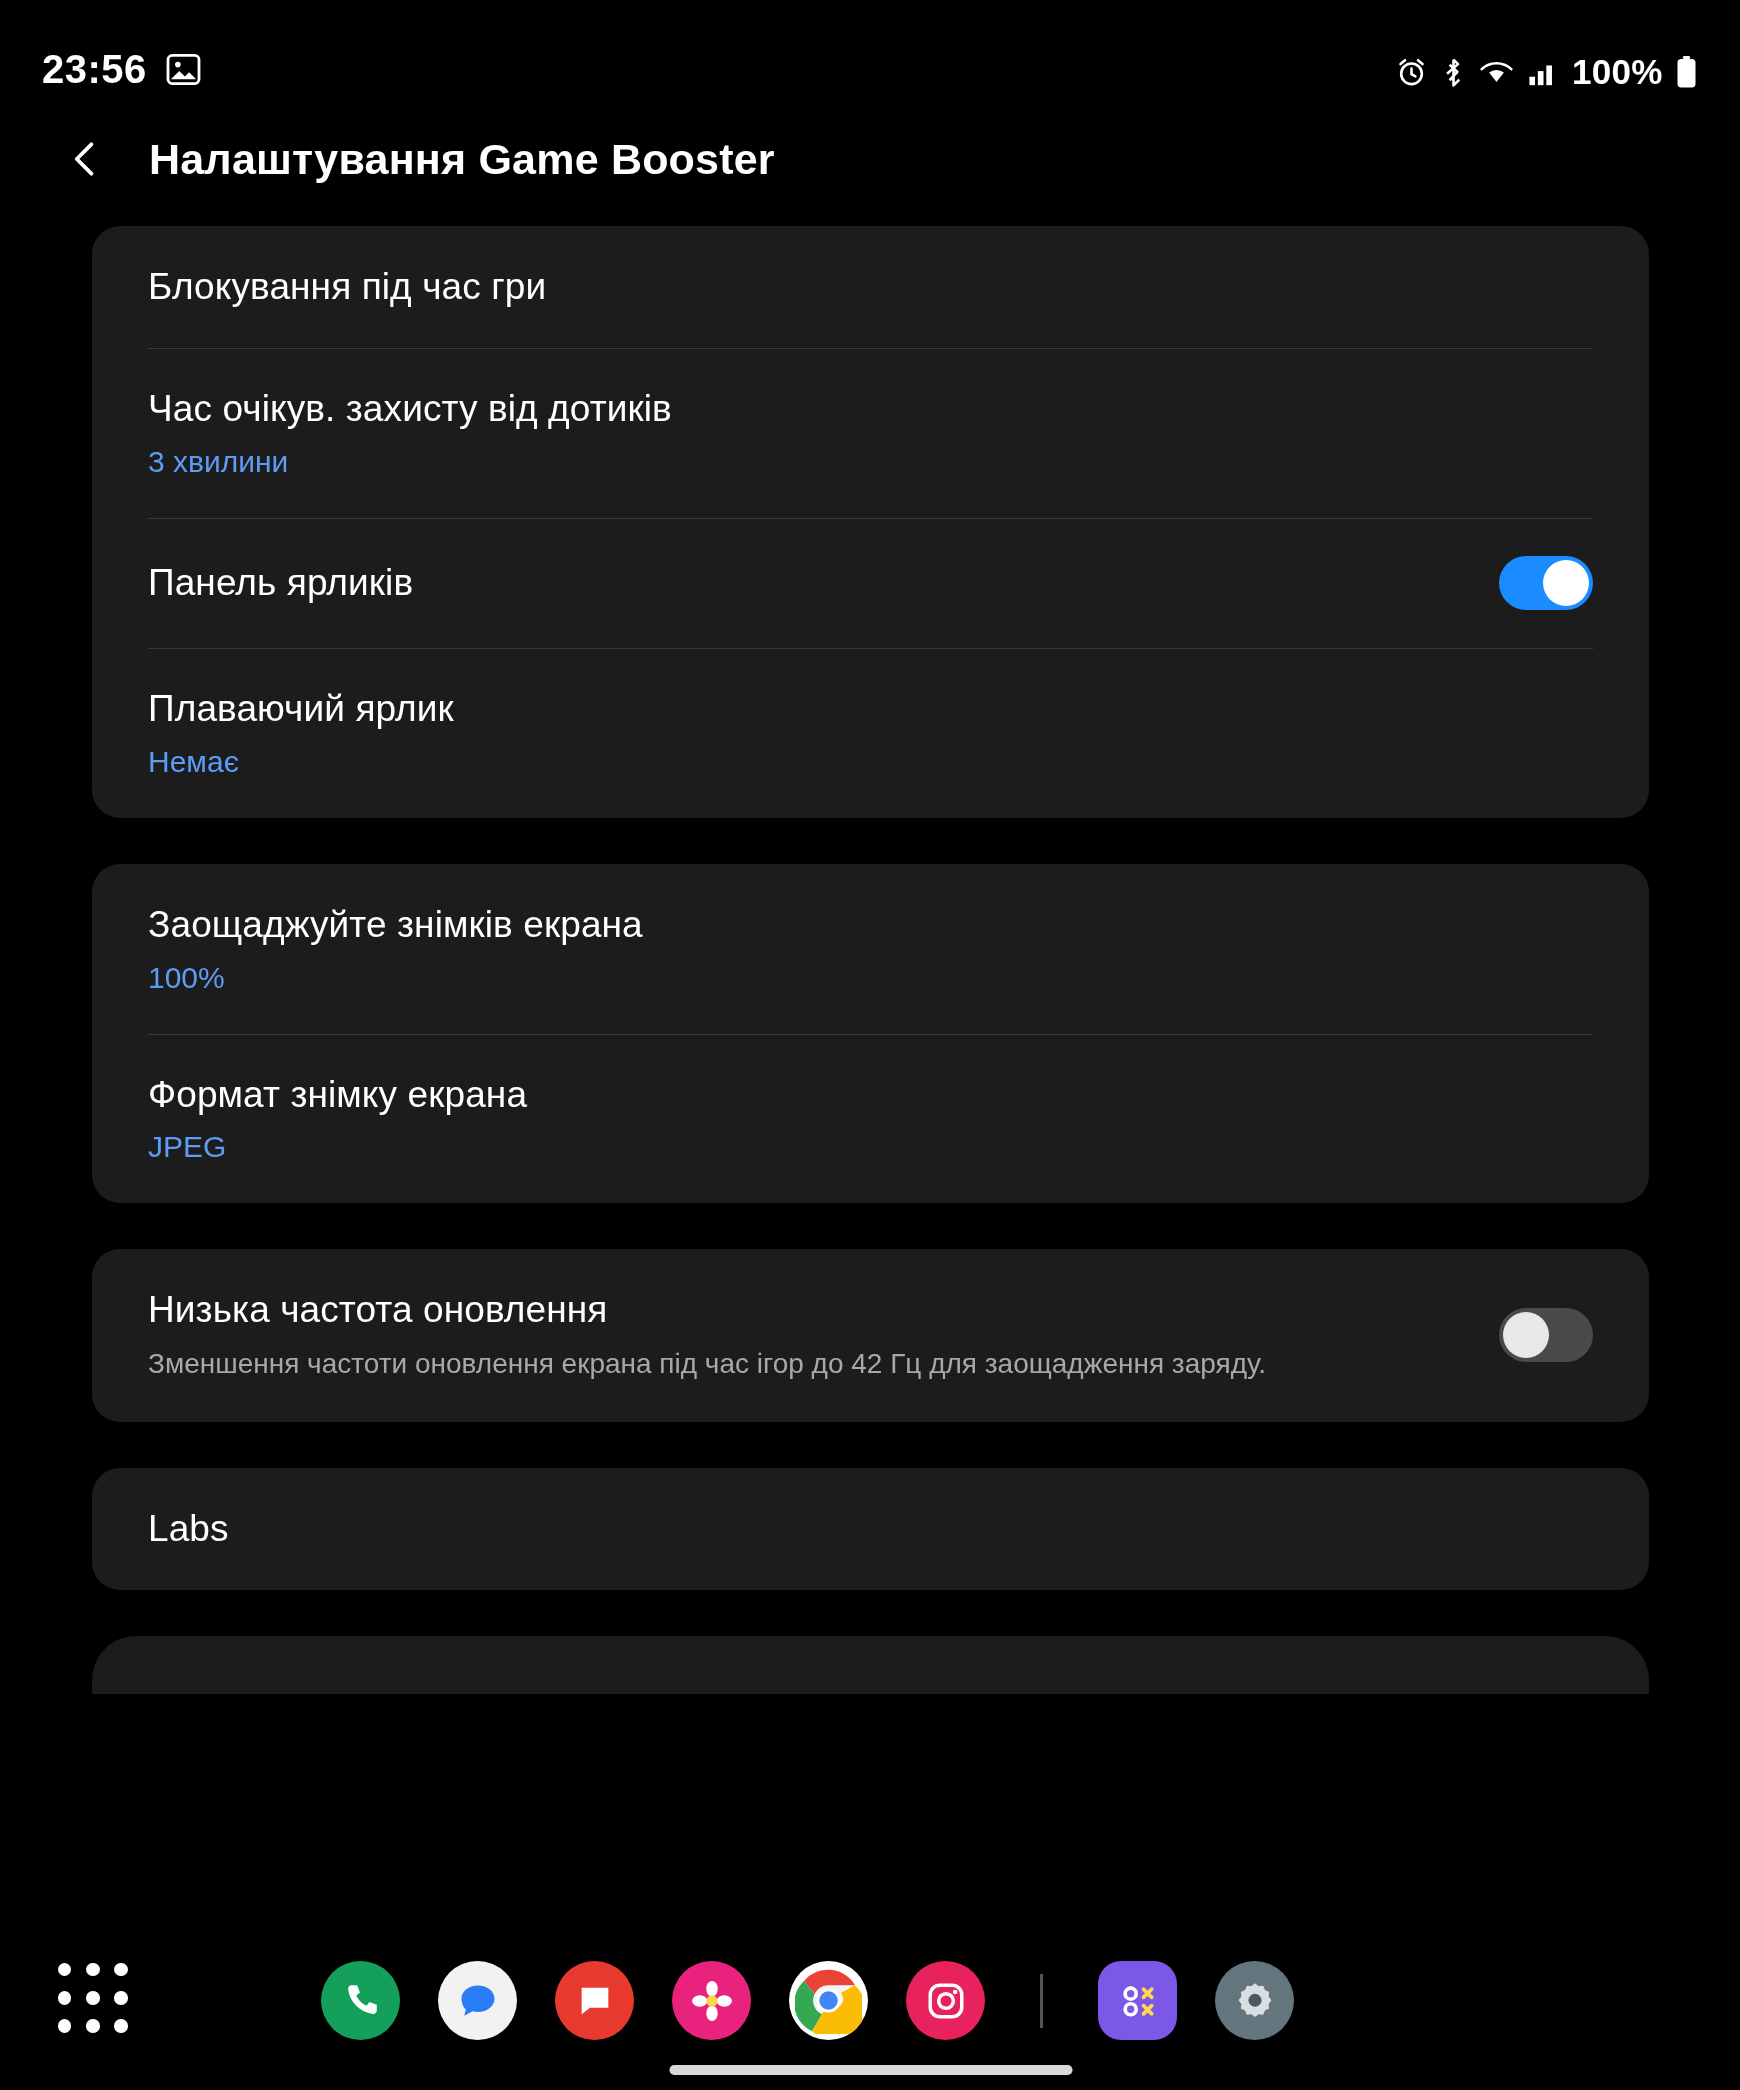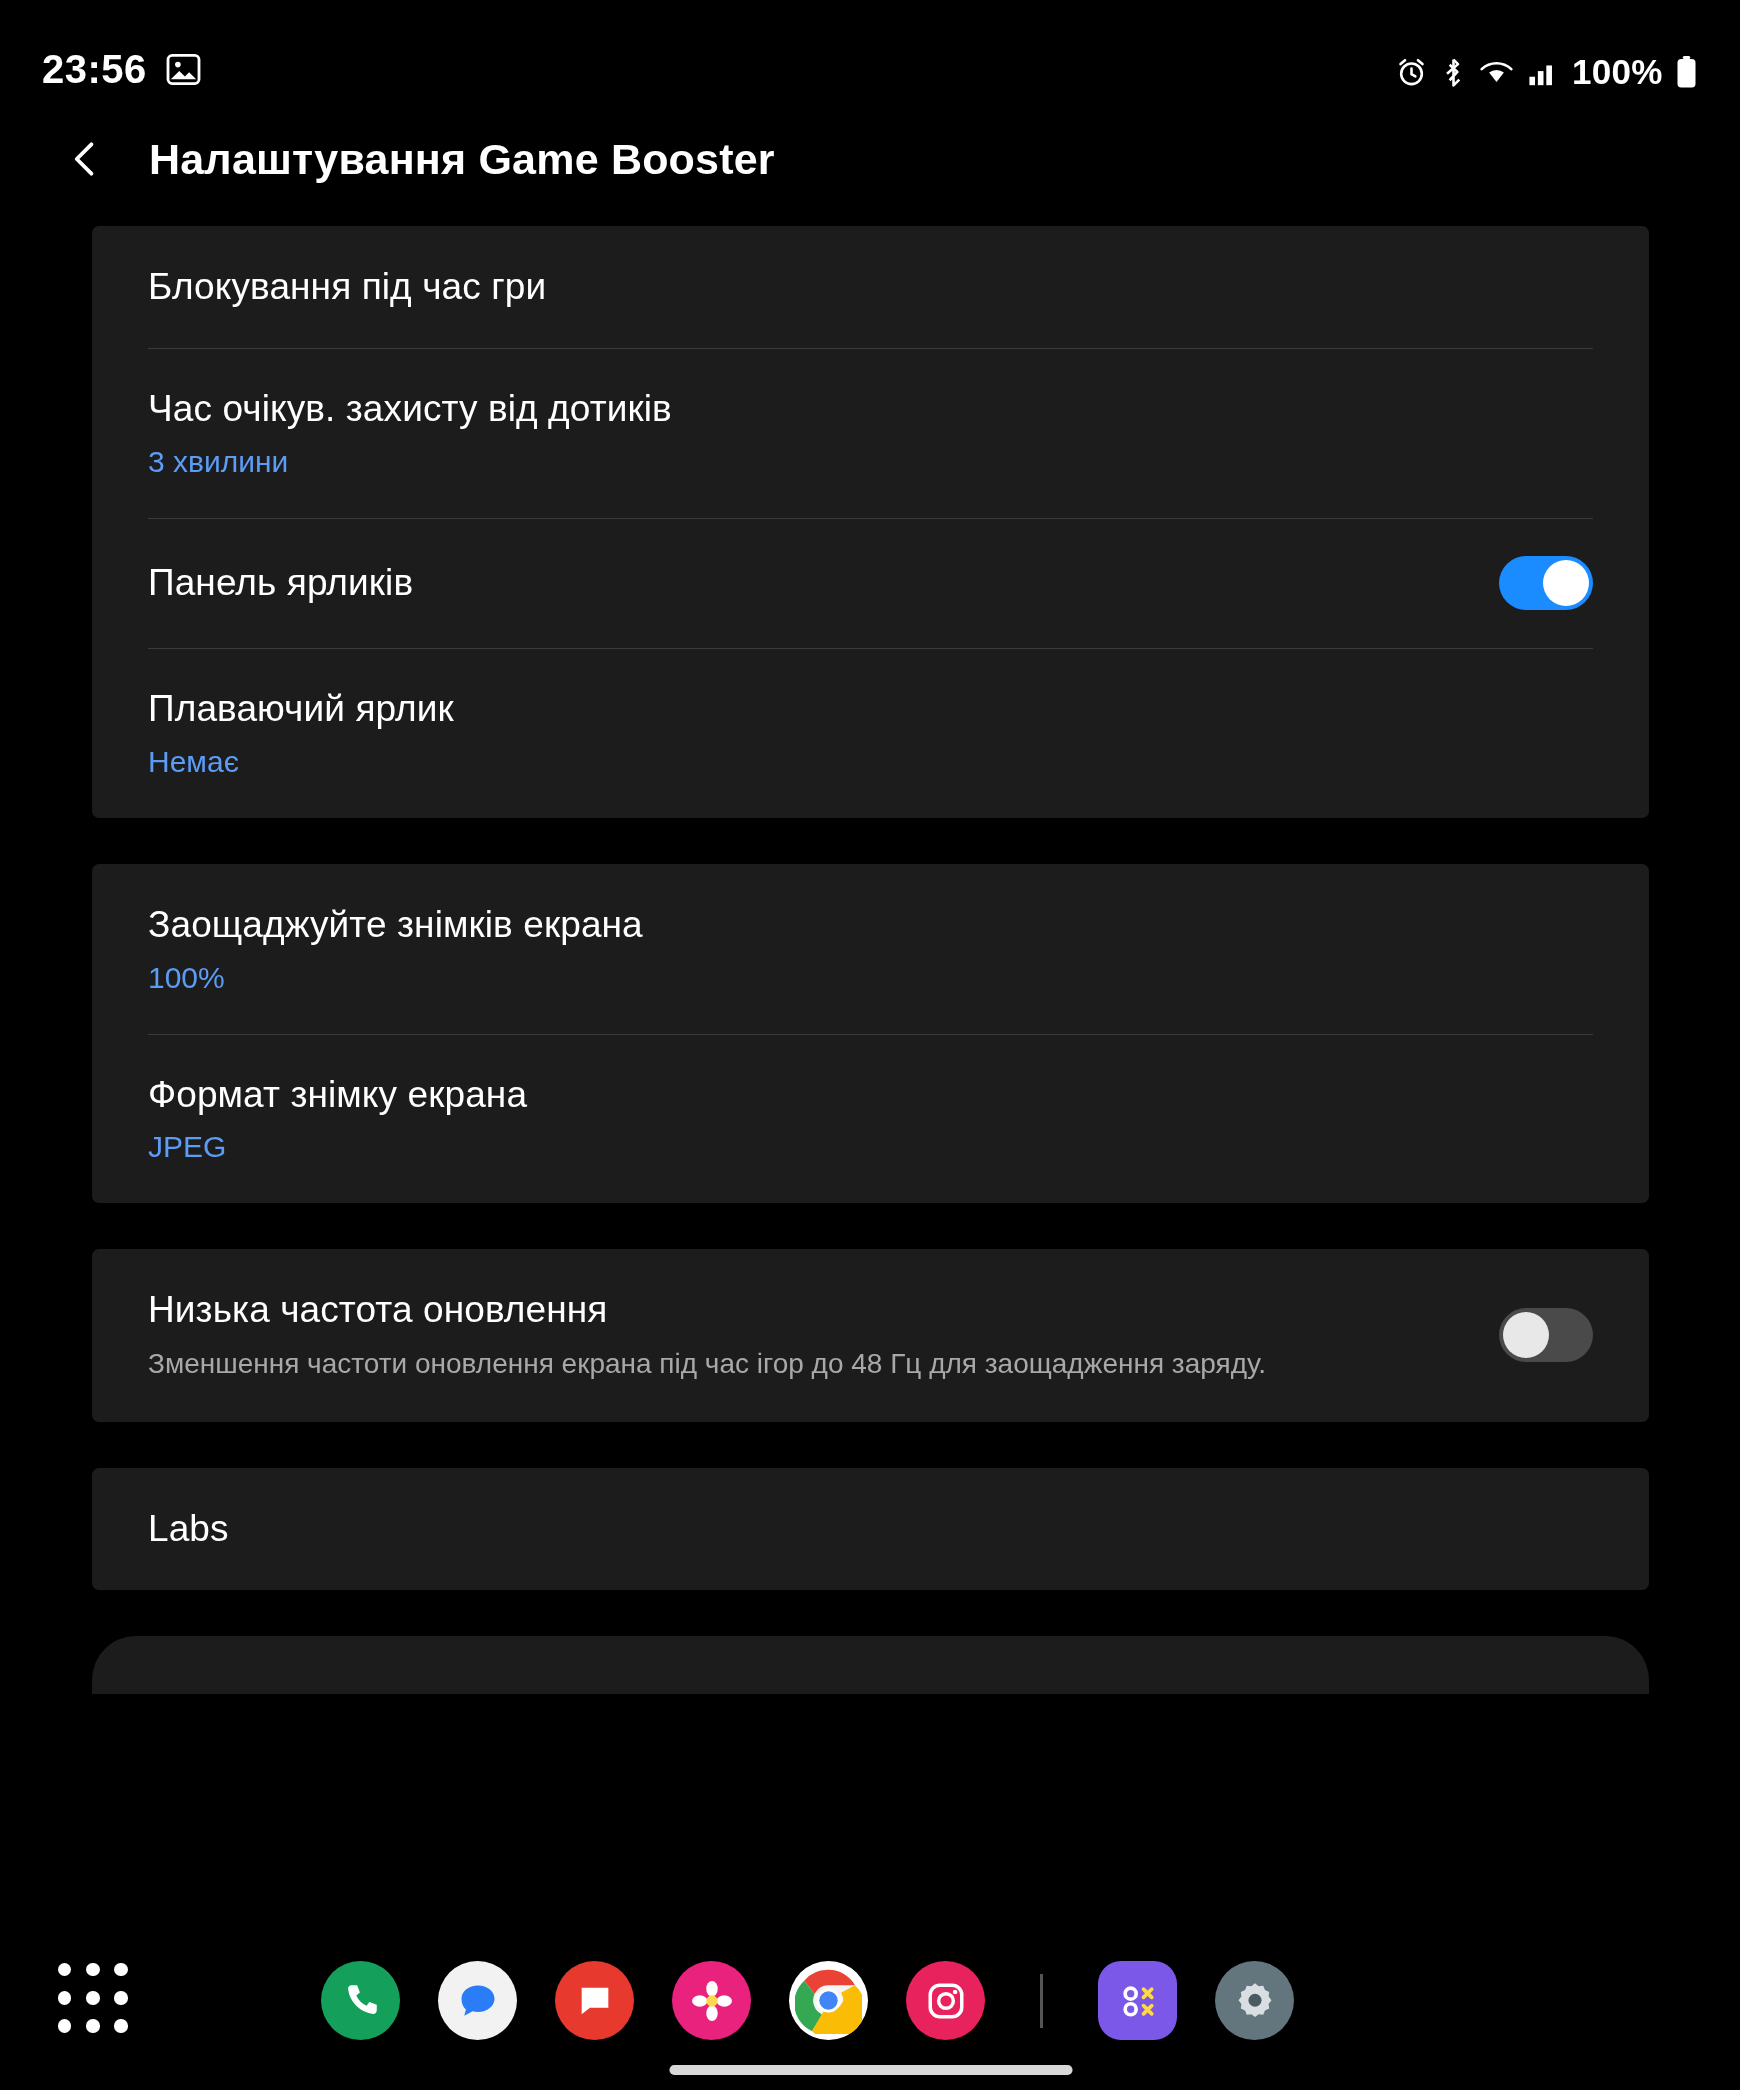--- a/index.html
+++ b/index.html
@@ -78,21 +78,21 @@
   }
 
   
   .content {
     flex: 1 1 auto;
     padding: 0 92px;
     overflow: hidden;
   }
   .card {
     background: #1c1c1c;
-    border-radius: 7px;
+    border-radius: 28px;
     margin-bottom: 46px;
     padding: 0 0;
   }
   .row {
     position: relative;
     display: flex;
     align-items: center;
     justify-content: space-between;
     padding: 38px 56px 38px 56px;
     min-height: 0;
@@ -337,21 +337,21 @@
           <div class="row-title">Формат знімку екрана</div>
           <div class="row-value">JPEG</div>
         </div>
       </div>
     </div>
 
     <div class="card">
       <div class="row">
         <div class="row-text">
           <div class="row-title">Низька частота оновлення</div>
-          <div class="row-desc">Зменшення частоти оновлення екрана під час ігор до 48 Гц для заощадження заряду.</div>
+          <div class="row-desc">Зменшення частоти оновлення екрана під час ігор до 42 Гц для заощадження заряду.</div>
         </div>
         <div class="toggle">
             <span class="knob"></span>
           </div>
       </div>
     </div>
 
     <div class="card">
       <div class="row">
         <div class="row-text">

